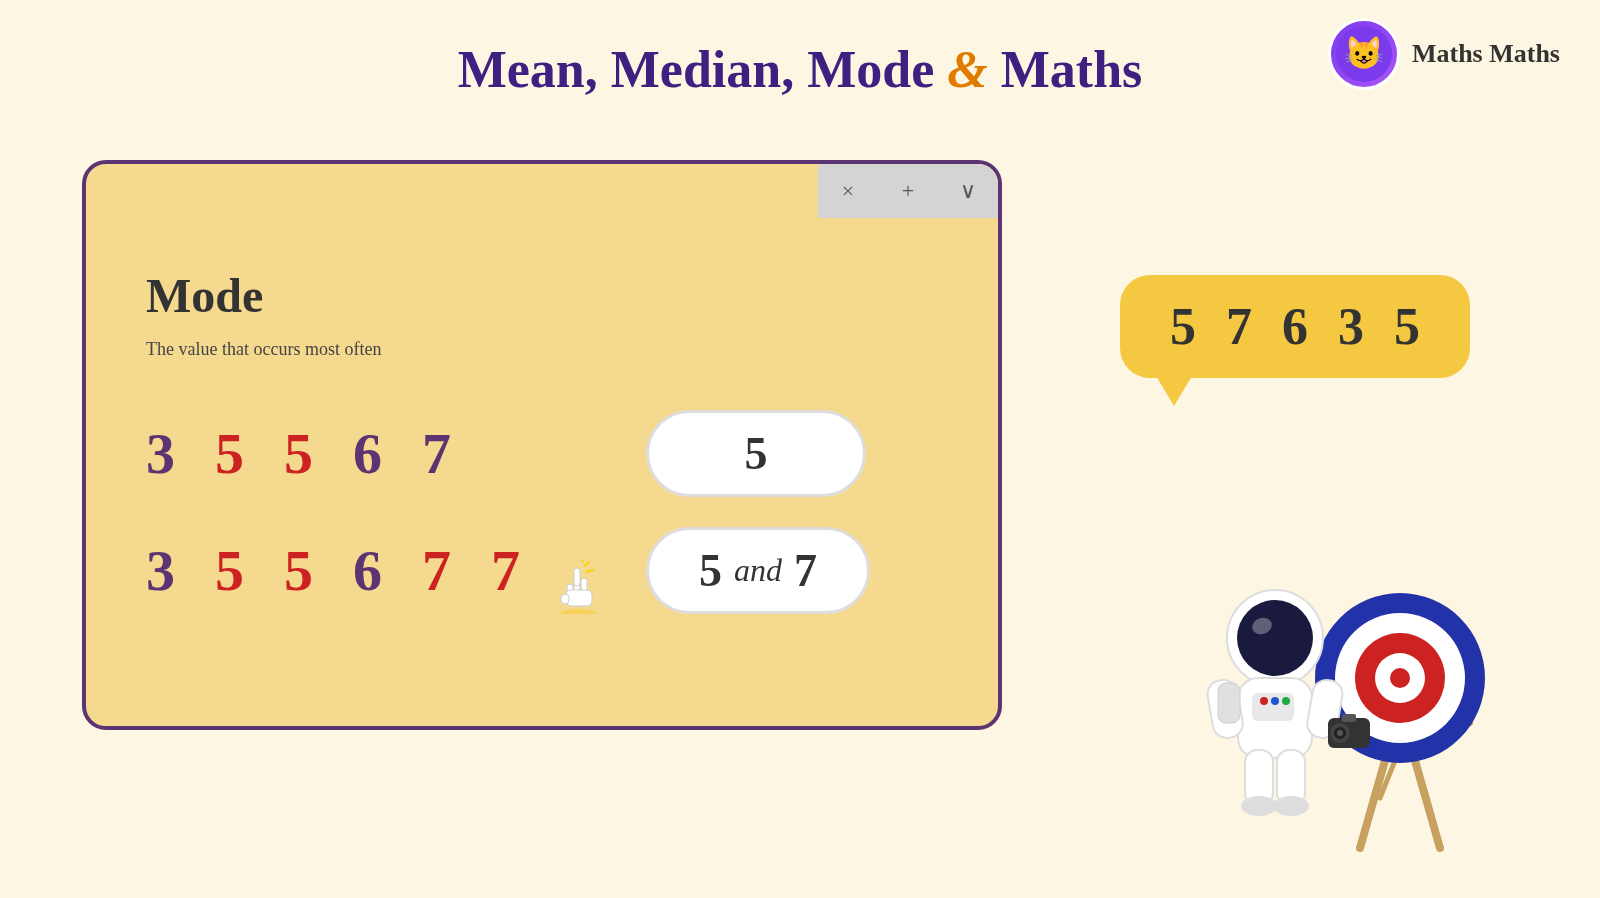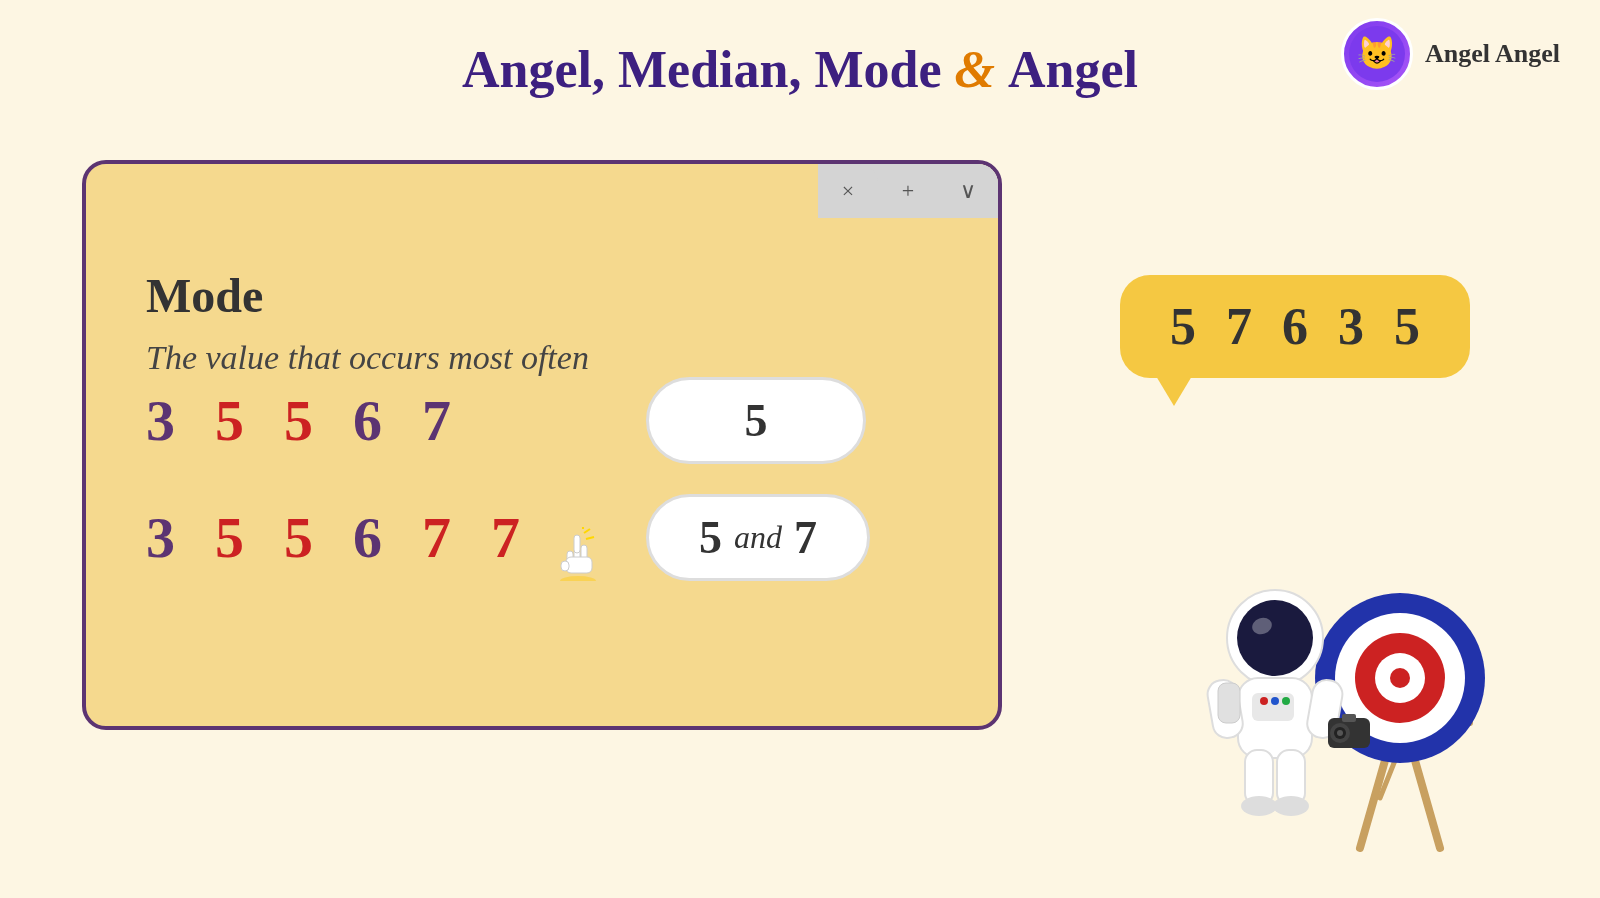--- a/index.html
+++ b/index.html
@@ -105,23 +105,23 @@
     }
 
     .mode-title {
       font-size: 48px;
       font-weight: bold;
       color: #333;
       margin-bottom: 16px;
     }
 
     .mode-subtitle {
-      font-size: 34px;
+      font-size: 18px;
       color: #444;
-      font-style: italic;
+      margin-bottom: 50px;
     }
 
     
     .number-row {
       display: flex;
       align-items: center;
       margin-bottom: 30px;
       gap: 0;
     }
 
@@ -206,25 +206,25 @@
 <body>
 
 <div class="logo-area">
   <div class="logo-circle">
 
     <svg width="60" height="60" viewBox="0 0 60 60">
       <circle cx="30" cy="30" r="28" fill="#7c3aed"></circle>
       <text x="30" y="40" text-anchor="middle" font-size="32">😺</text>
     </svg>
   </div>
-  <span class="logo-text">Angel Angel</span>
+  <span class="logo-text">Maths Maths</span>
 </div>
 
 <div class="page-title">
-  <span>Angel, Median, </span><span class="highlight-mode">Mode</span><span class="highlight-and"> &amp; </span><span class="highlight-range">Angel</span>
+  <span>Mean, Median, </span><span class="highlight-mode">Mode</span><span class="highlight-and"> &amp; </span><span class="highlight-range">Maths</span>
 </div>
 
 <div class="main-card">
 
   <div class="window-controls">
     <div class="win-btn">×</div>
     <div class="win-btn">+</div>
     <div class="win-btn">∨</div>
   </div>
 

